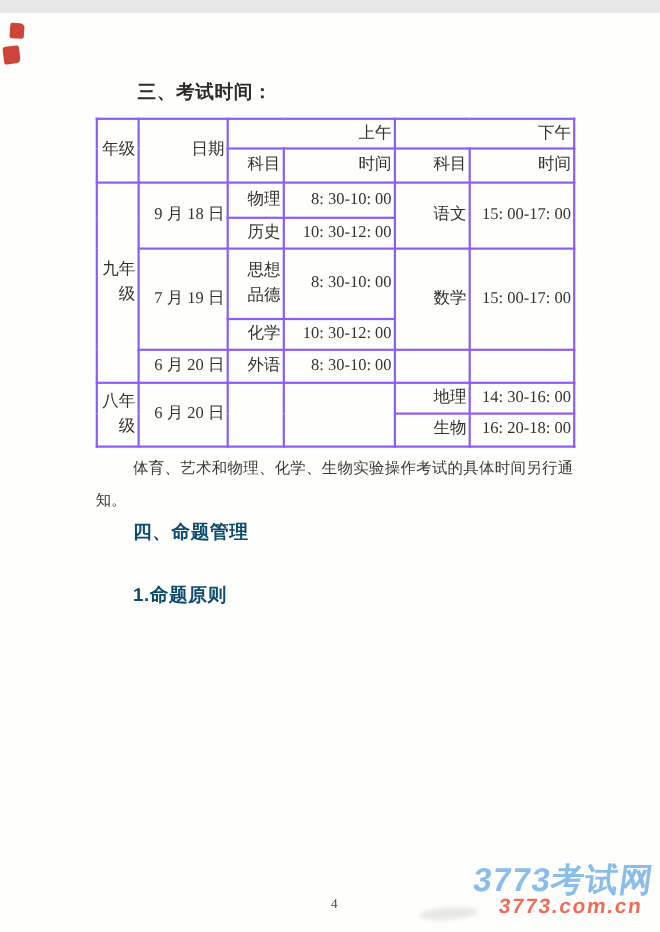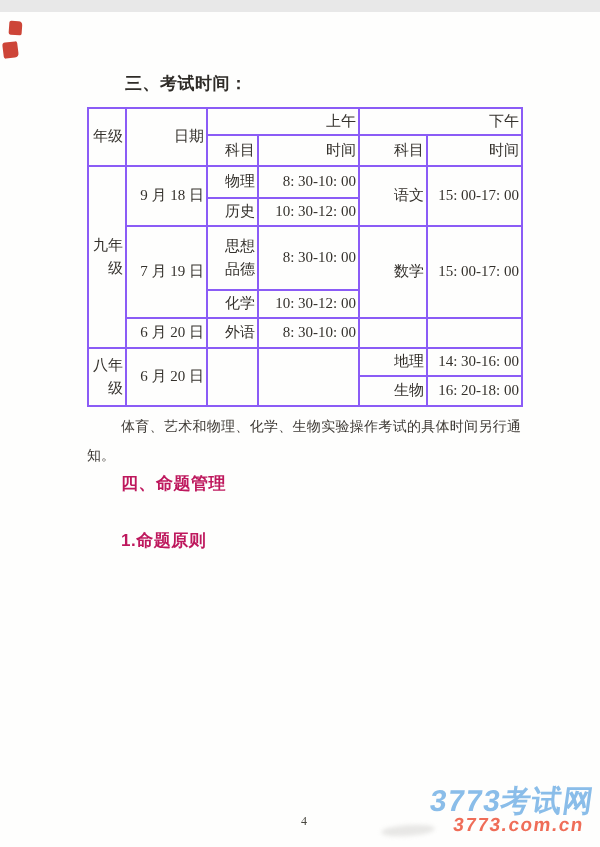--- a/index.html
+++ b/index.html
@@ -37,21 +37,21 @@
   .para {
     position:absolute; left:87px; width:434px;
     font-size:14px; line-height:29px; text-align:justify;
     text-indent:34px; color:#3d3934;
   }
   .note-para { top:400px; }
   .principle-para { top:518px; }
   .sub-heading {
     position:absolute; left:121px;
     font-family:"Liberation Sans","DejaVu Sans",sans-serif;
-    font-size:17px; font-weight:700; color:#be185d; letter-spacing:.5px;
+    font-size:17px; font-weight:700; color:#0c4a6e; letter-spacing:.5px;
   }
   .h-sec4 { top:460px; }
   .h-sub1 { top:517px; }
 
   .page-number {
     position:absolute; left:87px; top:802px; width:434px;
     text-align:center; font-size:12px; color:#47453e;
   }
 
   .watermark { position:absolute; right:6px; top:772px; width:230px; text-align:right; }

